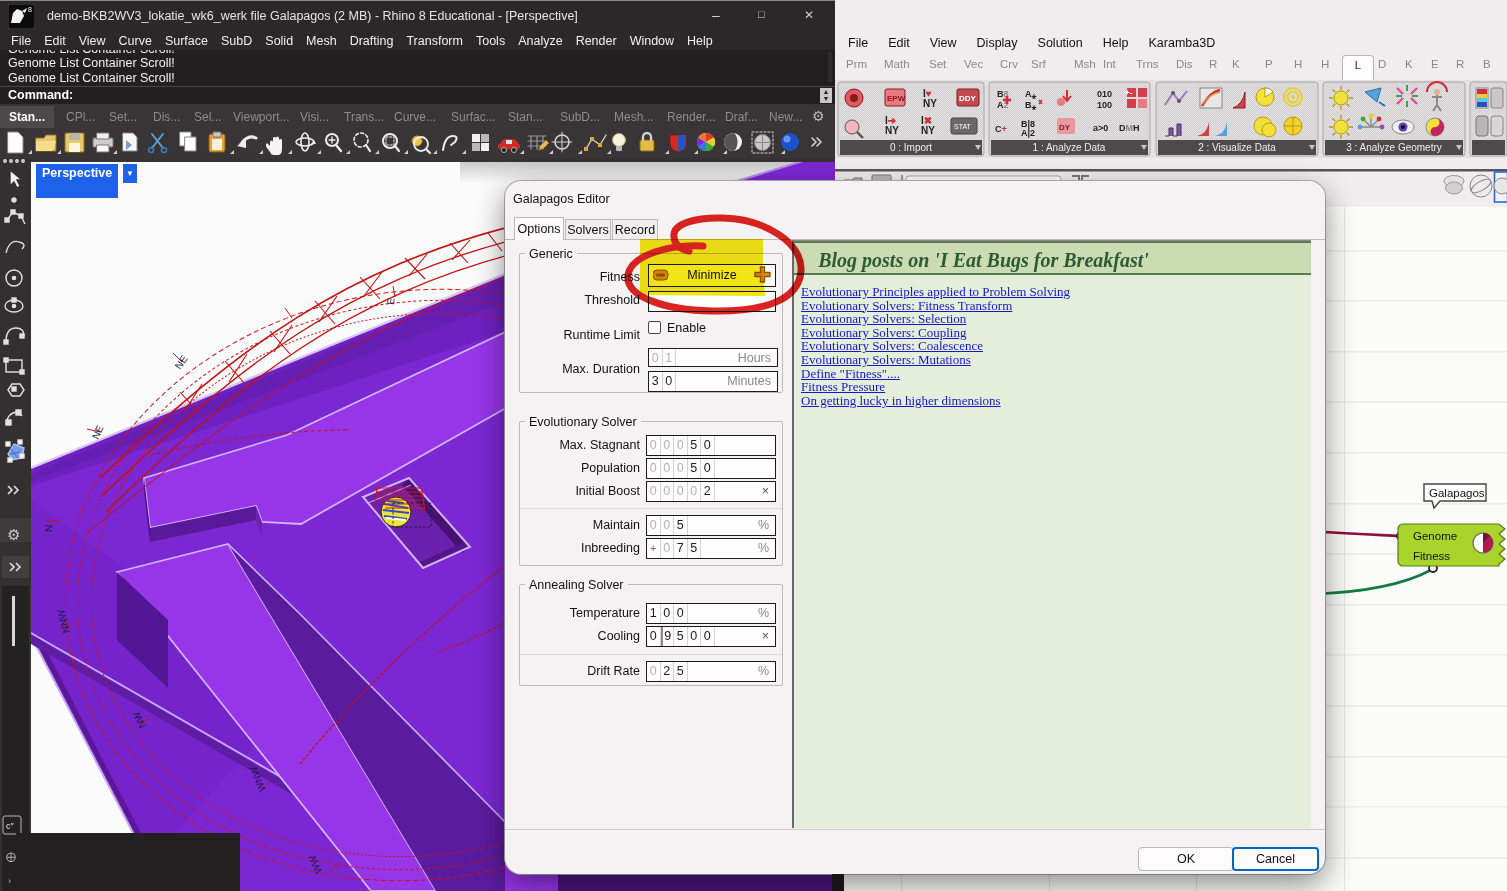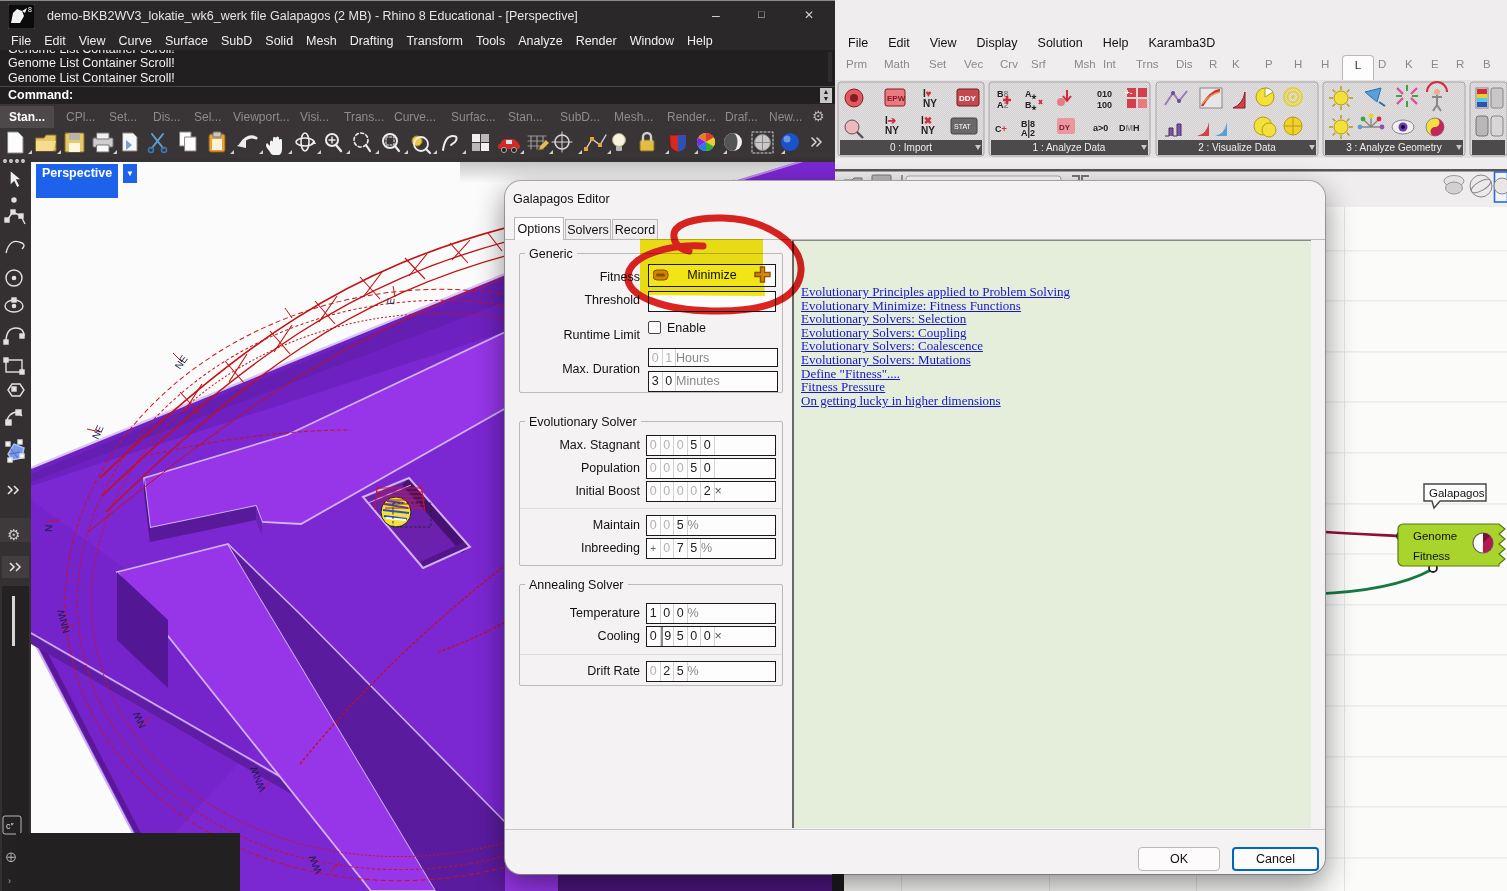--- a/index.html
+++ b/index.html
@@ -614,23 +614,24 @@
 <div id="dlg">
   <div class="abs" style="left:8px;top:11px;font-size:12.5px">Galapagos Editor</div>
 
   <div class="abs" style="left:9px;top:36px;width:50px;height:23px;background:#fdfbfc;border:1px solid #bbb9b9;border-bottom:none;text-align:center;padding-top:4px;z-index:3">Options</div>
   <div class="abs" style="left:60px;top:38px;width:46px;height:21px;background:#f1eeef;border:1px solid #bbb9b9;border-bottom:none;text-align:center;padding-top:3px">Solvers</div>
   <div class="abs" style="left:107px;top:38px;width:46px;height:21px;background:#f1eeef;border:1px solid #bbb9b9;border-bottom:none;text-align:center;padding-top:3px">Record</div>
 
   <div class="abs" style="left:0;top:58px;width:820px;height:591px;border-top:1px solid #bbb9b9;border-bottom:1px solid #c9c7c7;background:#f5f2f3"></div>
 
   <div class="abs" style="left:287px;top:59px;width:519px;height:588px;background:#e5eedb;border-left:2px solid #6a6868;border-top:1px solid #8a8888;font-family:'Liberation Serif',serif">
+    <div class="abs" style="left:0;top:0;width:517px;height:34px;background:#cbdcb2;border-top:2px solid #5a7a50;border-bottom:2px solid #5a7a50;text-align:center;color:#2c5a35;font-size:20px;font-style:italic;font-weight:bold;padding-top:6px;padding-right:138px">Blog posts on 'I Eat Bugs for Breakfast'</div>
     <div class="abs" style="left:7px;top:44px;font-size:13px;line-height:13.6px;color:#1616cc">
       <div><a class="lk">Evolutionary Principles applied to Problem Solving</a></div>
-      <div><a class="lk">Evolutionary Minimize: Fitness Functions</a></div>
+      <div><a class="lk">Evolutionary Solvers: Fitness Transform</a></div>
       <div><a class="lk">Evolutionary Solvers: Selection</a></div>
       <div><a class="lk">Evolutionary Solvers: Coupling</a></div>
       <div><a class="lk">Evolutionary Solvers: Coalescence</a></div>
       <div><a class="lk">Evolutionary Solvers: Mutations</a></div>
       <div><a class="lk">Define "Fitness"....</a></div>
       <div><a class="lk">Fitness Pressure</a></div>
       <div><a class="lk">On getting lucky in higher dimensions</a></div>
     </div>
   </div>
 
@@ -734,34 +735,34 @@
       <span class="c">0</span>
       <span class="u x">×</span>
     </div>
   <div class="spin" style="left:141px;top:480px">
       <span class="c g">0</span>
       <span class="c">2</span>
       <span class="c">5</span>
       <span class="u">%</span>
     </div>
 
-  <div class="abs" style="left:633px;top:666px;width:82px;height:24px;background:#fdfbfc;border:1px solid #b9b7b7;border-radius:4px;text-align:center;padding-top:4px">OK</div>
+  <div class="abs" style="left:633px;top:666px;width:96px;height:24px;background:#fdfbfc;border:1px solid #b9b7b7;border-radius:4px;text-align:center;padding-top:4px">OK</div>
   <div class="abs" style="left:727px;top:666px;width:87px;height:24px;background:#fdfbfc;border:2px solid #0067c0;border-radius:4px;text-align:center;padding-top:3px">Cancel</div>
 
   <svg class="abs" style="left:110px;top:30px;z-index:4;pointer-events:none;mix-blend-mode:multiply" width="200" height="115" viewBox="0 0 200 115">
     <path d="M25,28 L148,28 L148,57 L150,85 L25,84 Z" fill="#f2e405" opacity=".93"></path>
     <path d="M88,35 C55,33 16,44 13,64 C10,86 50,99 97,100 C152,101 184,88 186,60 C188,32 150,8 108,7 C80,6 60,13 59,23 C58,32 65,39 74,40" fill="none" stroke="#e02420" stroke-width="7" stroke-linecap="round"></path>
   </svg>
 </div>
 <style>
 .fs { position:absolute; border:1px solid #bbb9b9; border-radius:2px; }
 .lgd { background:#f5f2f3; padding:0 4px;text-align:center; }
 .lbl { position:absolute; left:5px; width:130px; text-align:right; }
 .spin { position:absolute; width:130px; height:21px; background:#fdfdfd; border:1px solid #1a1a1a; display:flex; }
 .spin.dis { height:19px; }
 .c { width:13.5px; border-right:1px solid #d4d2d2; text-align:center; font-size:12.5px; line-height:19px; color:#222; }
 .c.g { color:#b4b2b2; }
 .c.p { font-size:10px; color:#666; }
 .c.cur { border-left:2px solid #8a8888; }
-.u { flex:1; text-align:left; padding-right:6px; color:#8a8888; line-height:19px; font-size:12.5px; }
+.u { flex:1; text-align:right; padding-right:6px; color:#8a8888; line-height:19px; font-size:12.5px; }
 .u.x { color:#555; }
 .lk { text-decoration:underline; }
 </style>
 
 </body></html>

